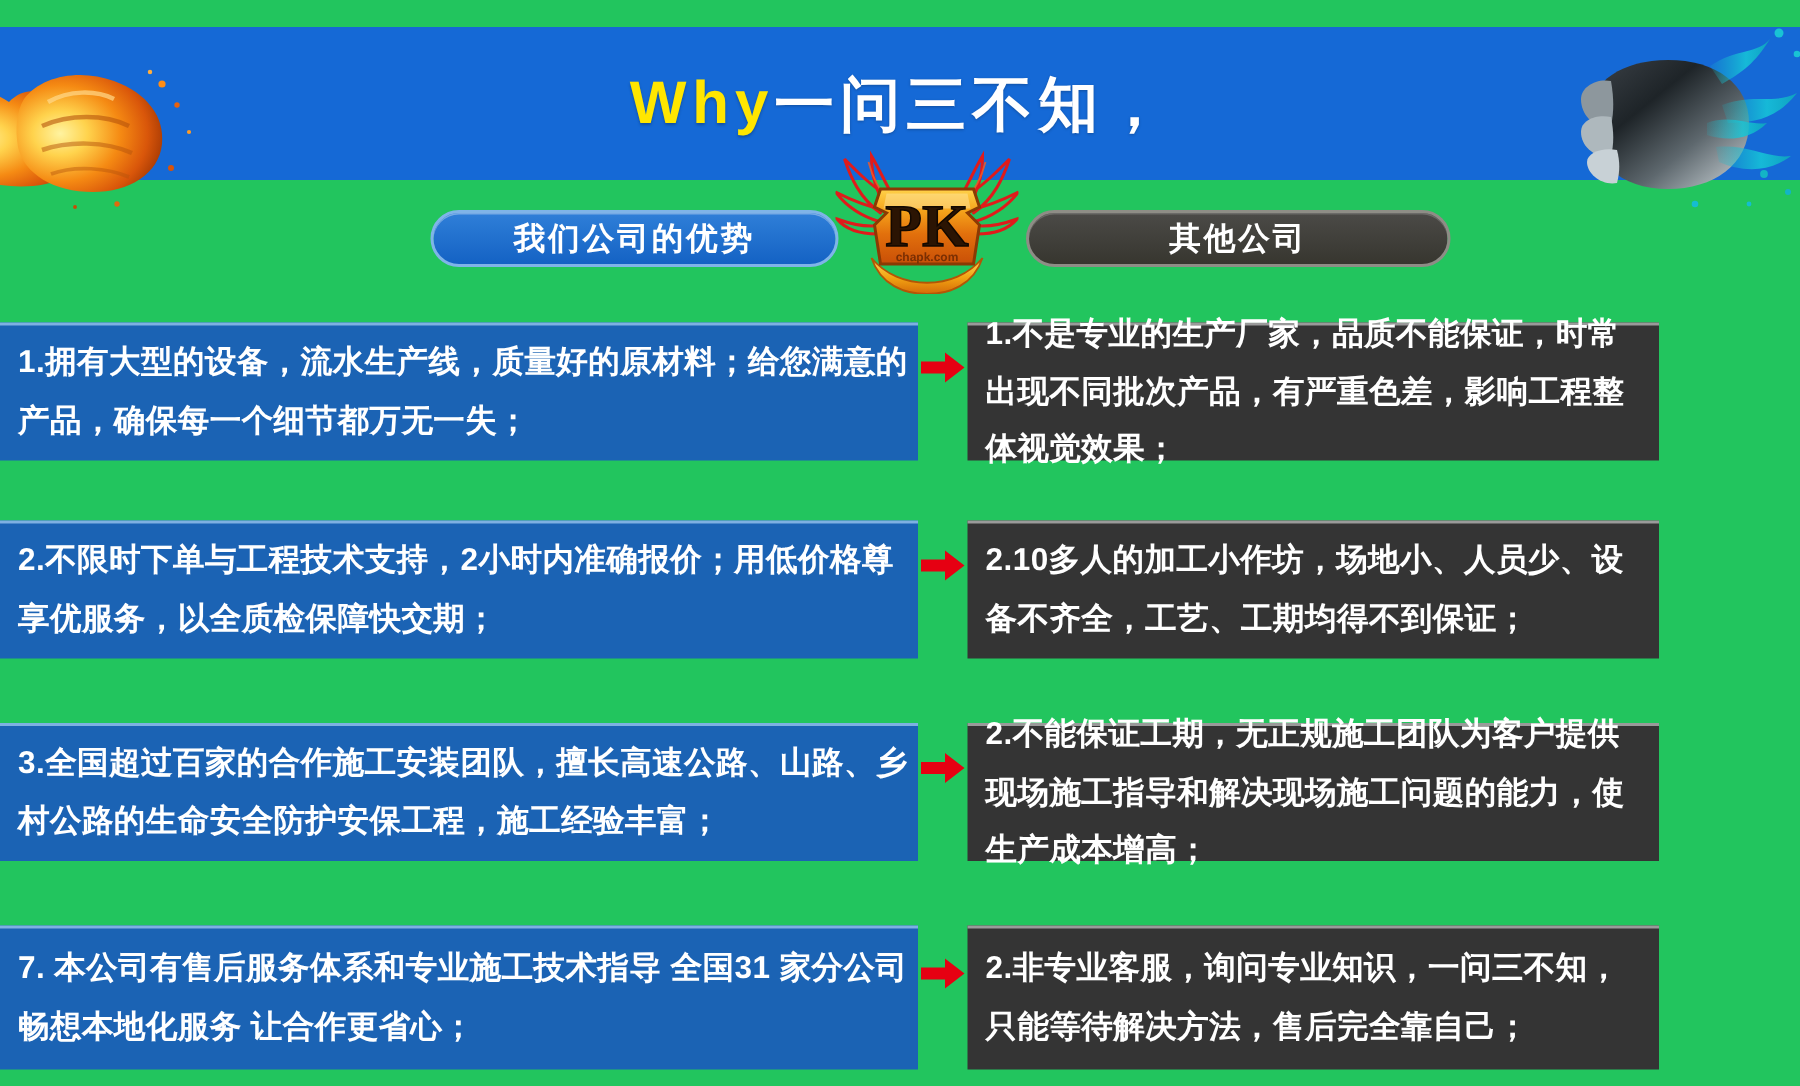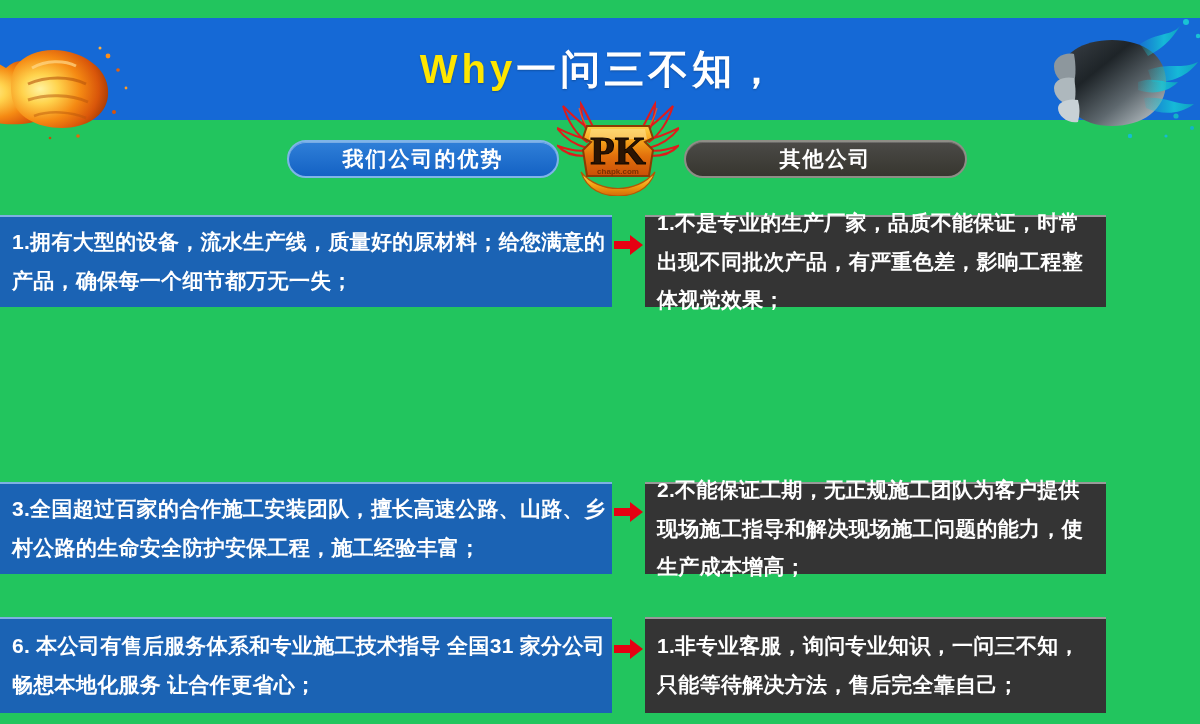--- a/index.html
+++ b/index.html
@@ -246,43 +246,56 @@
       <div class="arrow">
         <svg width="30" height="22" viewBox="0 0 30 22">
             <path d="M0,7 L16,7 L16,1 L29,11 L16,21 L16,15 L0,15 Z" fill="#e60012"></path>
           </svg>
       </div>
       <div class="card card-right">
         <p>1.不是专业的生产厂家，品质不能保证，时常出现不同批次产品，有严重色差，影响工程整体视觉效果；</p>
       </div>
     </div>
 
-
-    <div class="row row-3">
+    <div class="row row-2">
       <div class="card card-left">
-        <p>3.全国超过百家的合作施工安装团队，擅长高速公路、山路、乡村公路的生命安全防护安保工程，施工经验丰富；</p>
+        <p>2.不限时下单与工程技术支持，2小时内准确报价；用低价格尊享优服务，以全质检保障快交期；</p>
       </div>
       <div class="arrow">
         <svg width="30" height="22" viewBox="0 0 30 22">
             <path d="M0,7 L16,7 L16,1 L29,11 L16,21 L16,15 L0,15 Z" fill="#e60012"></path>
           </svg>
       </div>
       <div class="card card-right">
-        <p>2.不能保证工期，无正规施工团队为客户提供现场施工指导和解决现场施工问题的能力，使生产成本增高；</p>
-      </div>
-    </div>
-
-    <div class="row row-4">
+        <p>2.10多人的加工小作坊，场地小、人员少、设备不齐全，工艺、工期均得不到保证；</p>
+      </div>
+    </div>
+
+    <div class="row row-3">
       <div class="card card-left">
-        <p class="indent-2nd">6. 本公司有售后服务体系和专业施工技术指导 全国31 家分公司 畅想本地化服务 让合作更省心；</p>
+        <p>3.全国超过百家的合作施工安装团队，擅长高速公路、山路、乡村公路的生命安全防护安保工程，施工经验丰富；</p>
       </div>
       <div class="arrow">
         <svg width="30" height="22" viewBox="0 0 30 22">
             <path d="M0,7 L16,7 L16,1 L29,11 L16,21 L16,15 L0,15 Z" fill="#e60012"></path>
           </svg>
       </div>
       <div class="card card-right">
-        <p>1.非专业客服，询问专业知识，一问三不知，只能等待解决方法，售后完全靠自己；</p>
+        <p>2.不能保证工期，无正规施工团队为客户提供现场施工指导和解决现场施工问题的能力，使生产成本增高；</p>
+      </div>
+    </div>
+
+    <div class="row row-4">
+      <div class="card card-left">
+        <p class="indent-2nd">7. 本公司有售后服务体系和专业施工技术指导 全国31 家分公司 畅想本地化服务 让合作更省心；</p>
+      </div>
+      <div class="arrow">
+        <svg width="30" height="22" viewBox="0 0 30 22">
+            <path d="M0,7 L16,7 L16,1 L29,11 L16,21 L16,15 L0,15 Z" fill="#e60012"></path>
+          </svg>
+      </div>
+      <div class="card card-right">
+        <p>2.非专业客服，询问专业知识，一问三不知，只能等待解决方法，售后完全靠自己；</p>
       </div>
     </div>
 
   </div>
 </div>
 
 </body></html>

